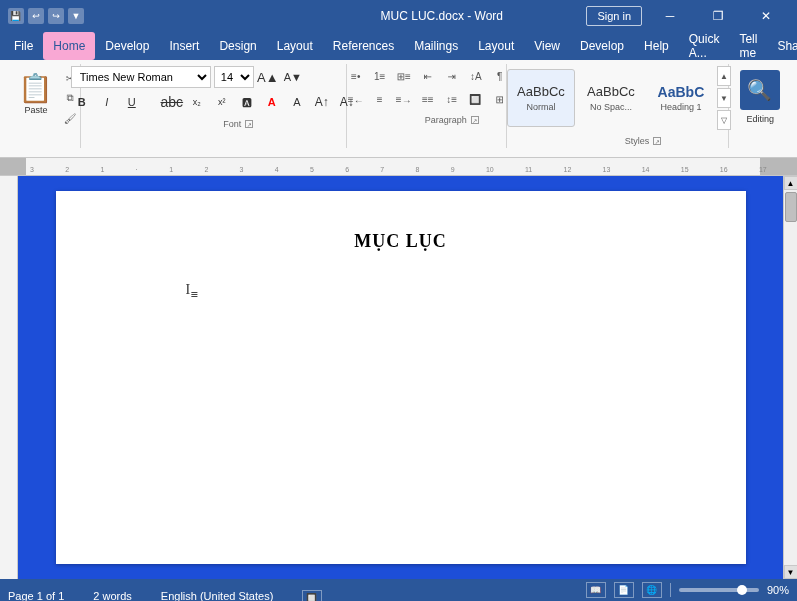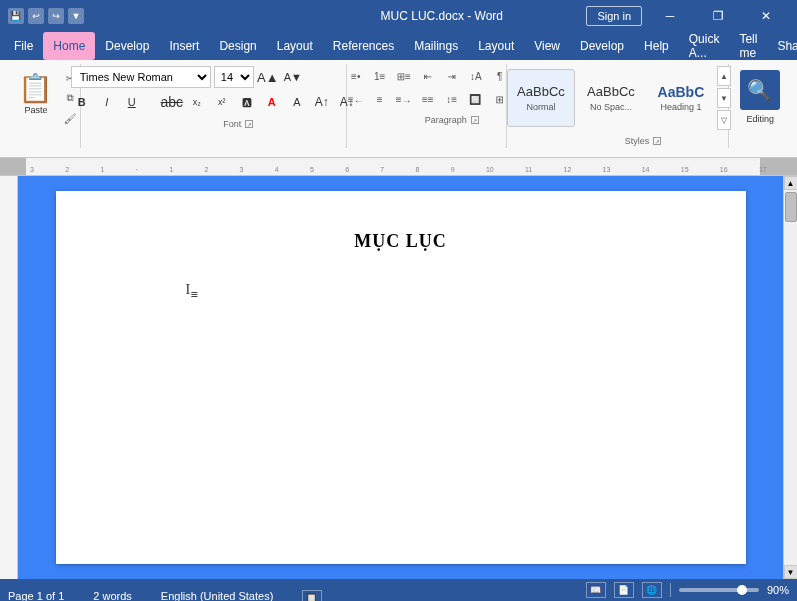--- a/index.html
+++ b/index.html
@@ -199,21 +199,21 @@
       overflow: hidden;
     }
     .side-ruler {
       width: 18px;
       background: #f3f3f3;
       border-right: 1px solid #c8c8c8;
       flex-shrink: 0;
     }
     .doc-area {
       flex: 1;
-      background: #3b82f6;
+      background: #1d4ed8;
       overflow: auto;
       display: flex; justify-content: center;
       padding: 15px 20px;
     }
     .doc-page {
       background: white;
       width: 690px;
       min-height: 350px;
       box-shadow: 0 1px 4px rgba(0,0,0,0.3);
       position: relative;

